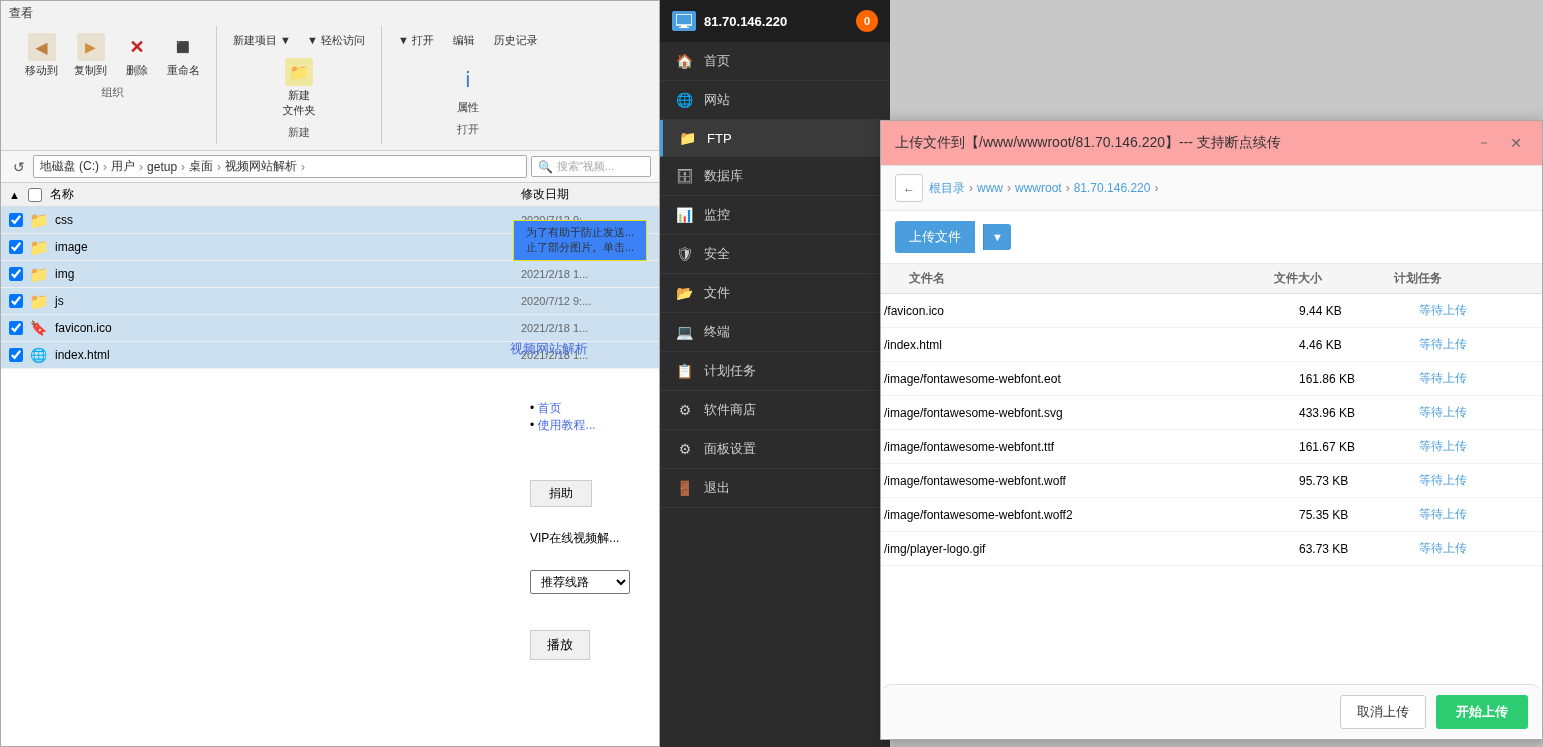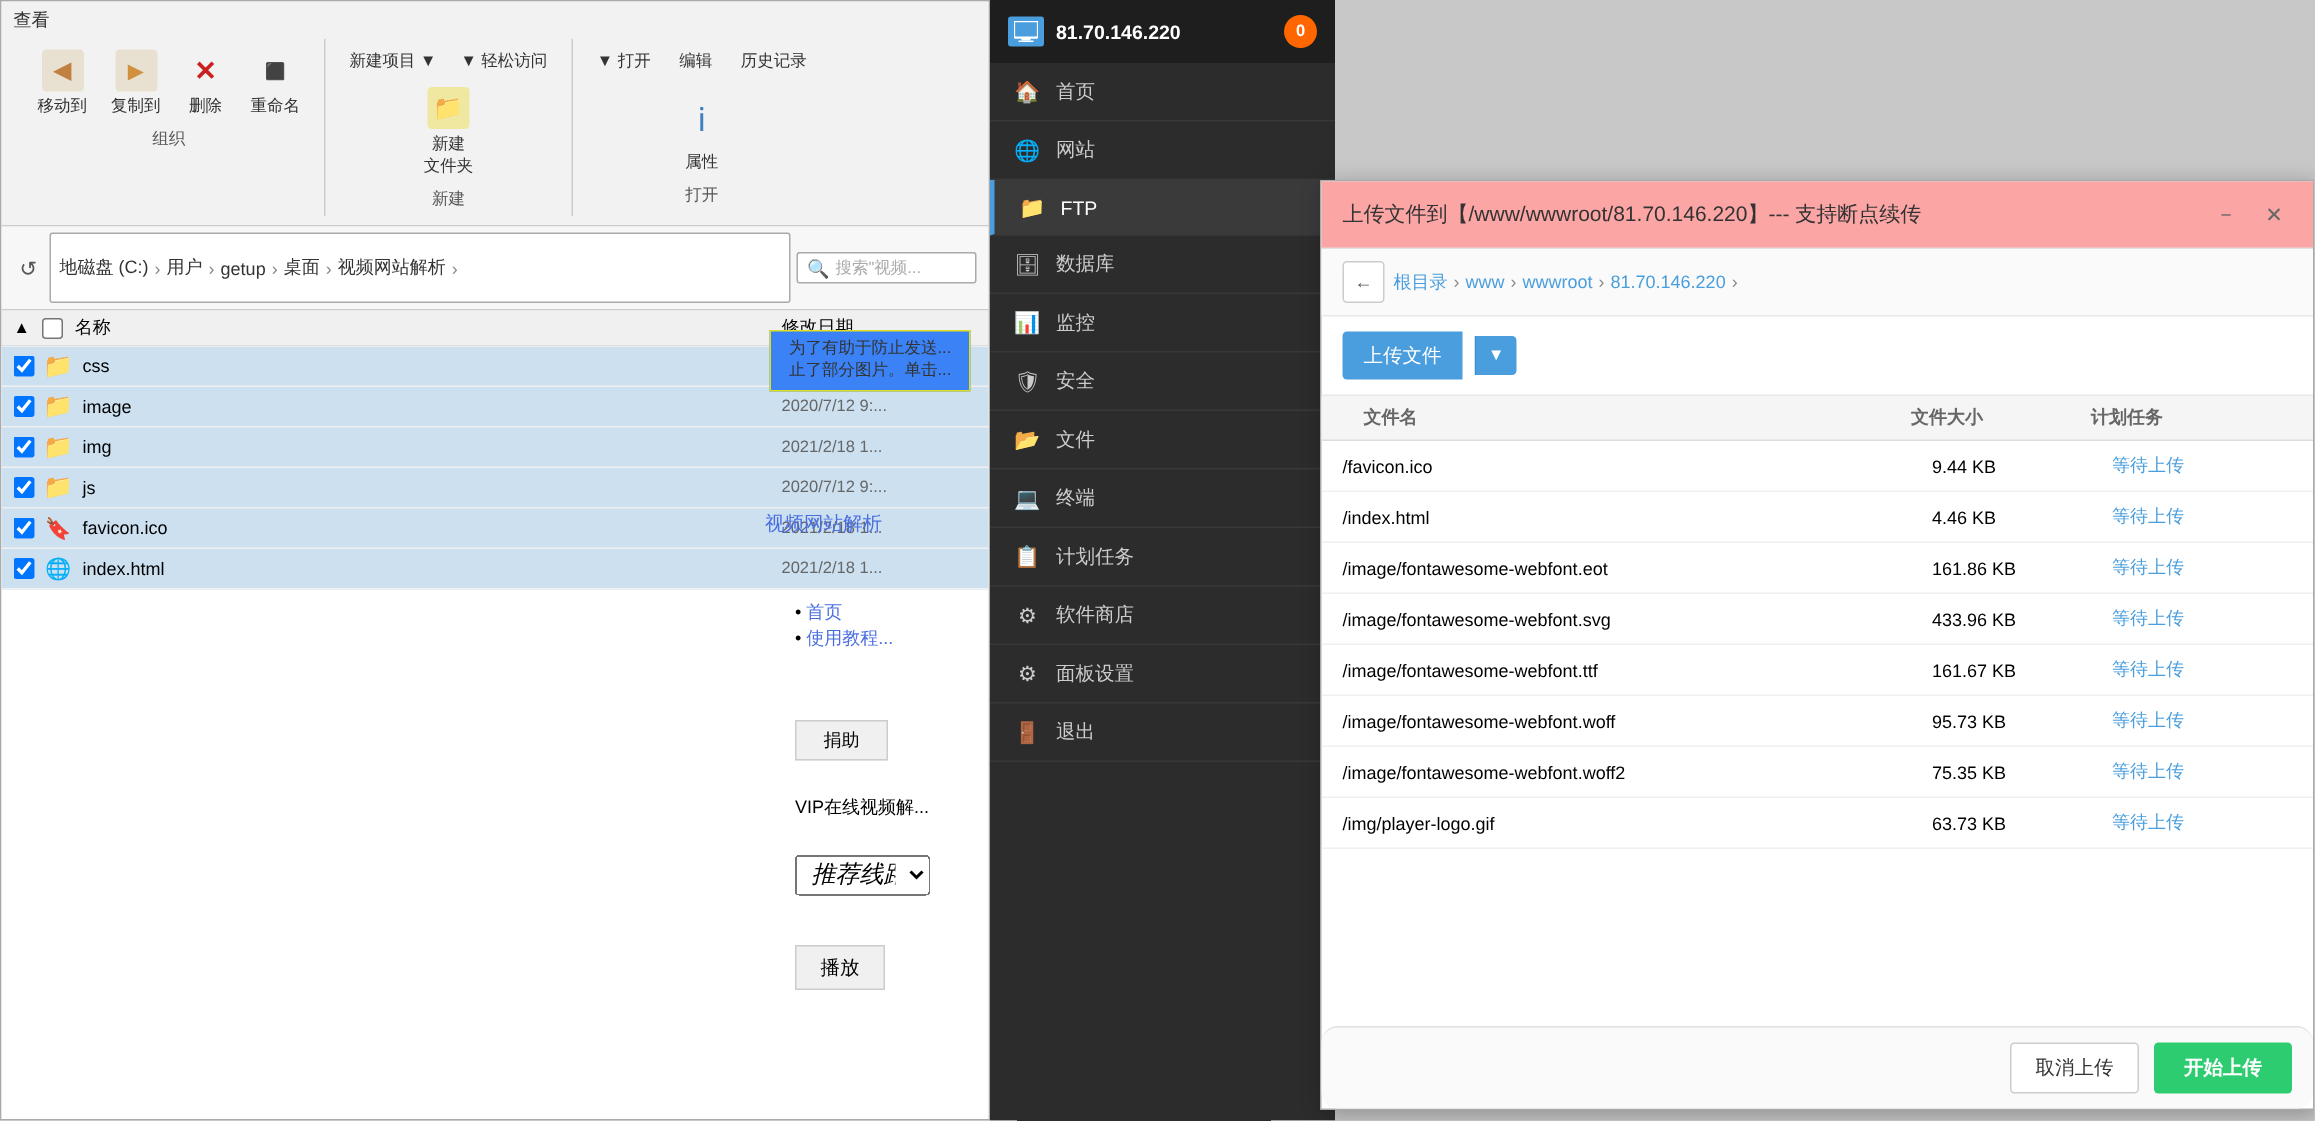--- a/index.html
+++ b/index.html
@@ -85,21 +85,21 @@
       padding: 4px 8px;
       background: #f7f7f7;
       border-bottom: 1px solid #ccc;
       gap: 4px;
     }
     .address-path {
       flex: 1;
       background: white;
       border: 1px solid #aaa;
       border-radius: 2px;
-      padding: 14px 6px;
+      padding: 2px 6px;
       font-size: 12px;
       display: flex;
       align-items: center;
       gap: 4px;
     }
     .address-path span { color: #333; }
     .address-path .sep { color: #888; }
     .refresh-btn { font-size: 14px; color: #555; cursor: pointer; padding: 2px 4px; }
     .search-box {
       background: white;
@@ -317,21 +317,21 @@
     .col-filesize { width: 120px; }
     .col-status { width: 120px; }
 
     .file-table-body {
       flex: 1;
       overflow-y: auto;
     }
 
     .file-table-row {
       display: flex;
-      padding: 8px 14px;
+      padding: 8px 3px;
       border-bottom: 1px solid #f0f0f0;
       font-size: 12px;
       align-items: center;
     }
 
     .upload-status {
       color: #4a9edd;
       font-size: 12px;
     }
 
@@ -550,21 +550,21 @@
 <div style="position:absolute;left:530px;top:480px;z-index:5;">
   <div style="background:#f0f0f0;border:1px solid #ccc;padding:4px 18px;font-size:12px;cursor:pointer;display:inline-block;">
     <span>捐助</span>
   </div>
 </div>
 <div style="position:absolute;left:530px;top:530px;font-size:12px;z-index:5;">
   <span>VIP在线视频解...</span>
 </div>
 <div style="position:absolute;left:530px;top:570px;z-index:5;">
   <div style="display:flex;gap:4px;align-items:center;">
-    <select style="padding:3px 6px;font-size:16px;width:90px;font-style:italic;">
+    <select style="padding:3px 6px;font-size:12px;width:100px;">
       <option>推荐线路</option>
     </select>
   </div>
 </div>
 <div style="position:absolute;left:530px;top:630px;z-index:5;">
   <button style="padding:5px 16px;font-size:13px;background:#f0f0f0;border:1px solid #ccc;cursor:pointer;">播放</button>
 </div>
 
 <div class="ftp-sidebar">
 

